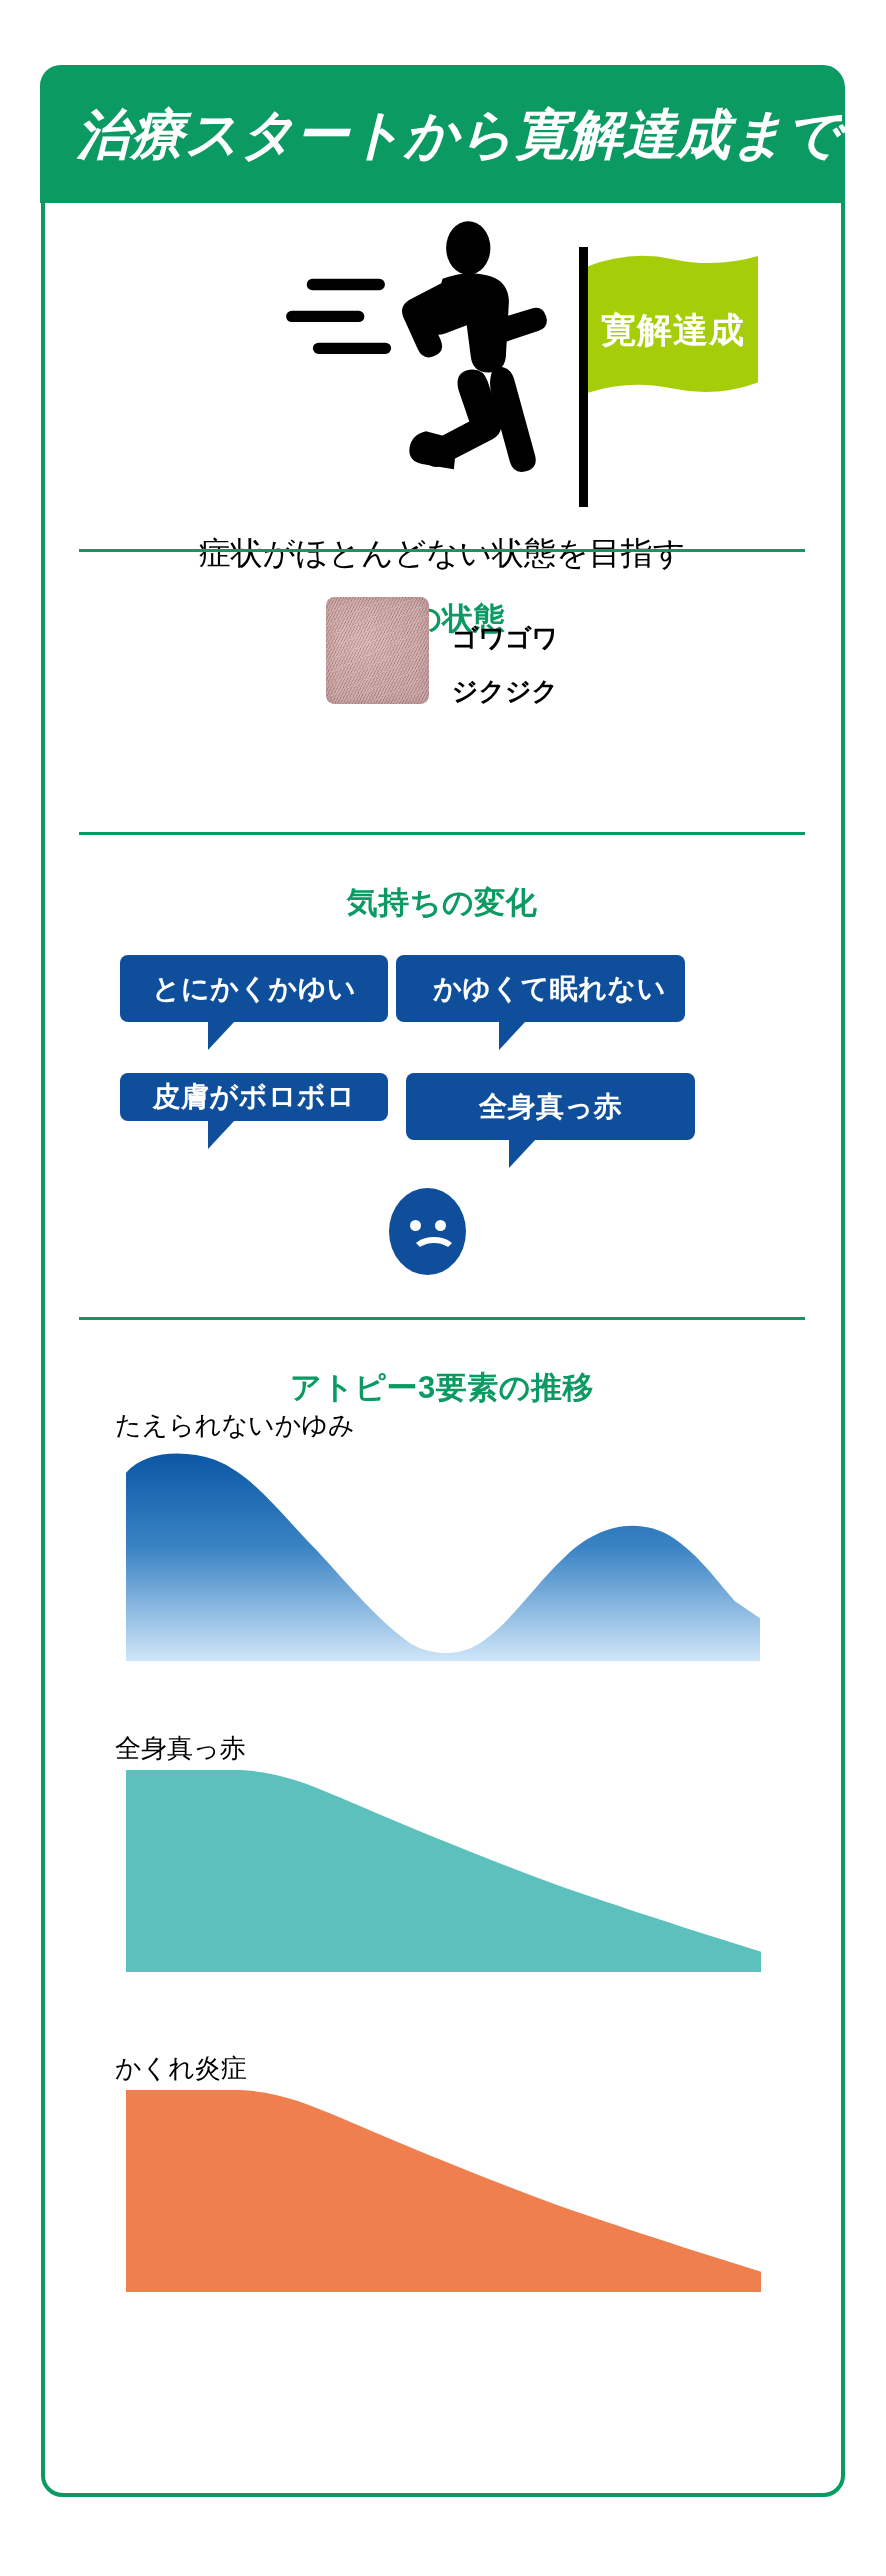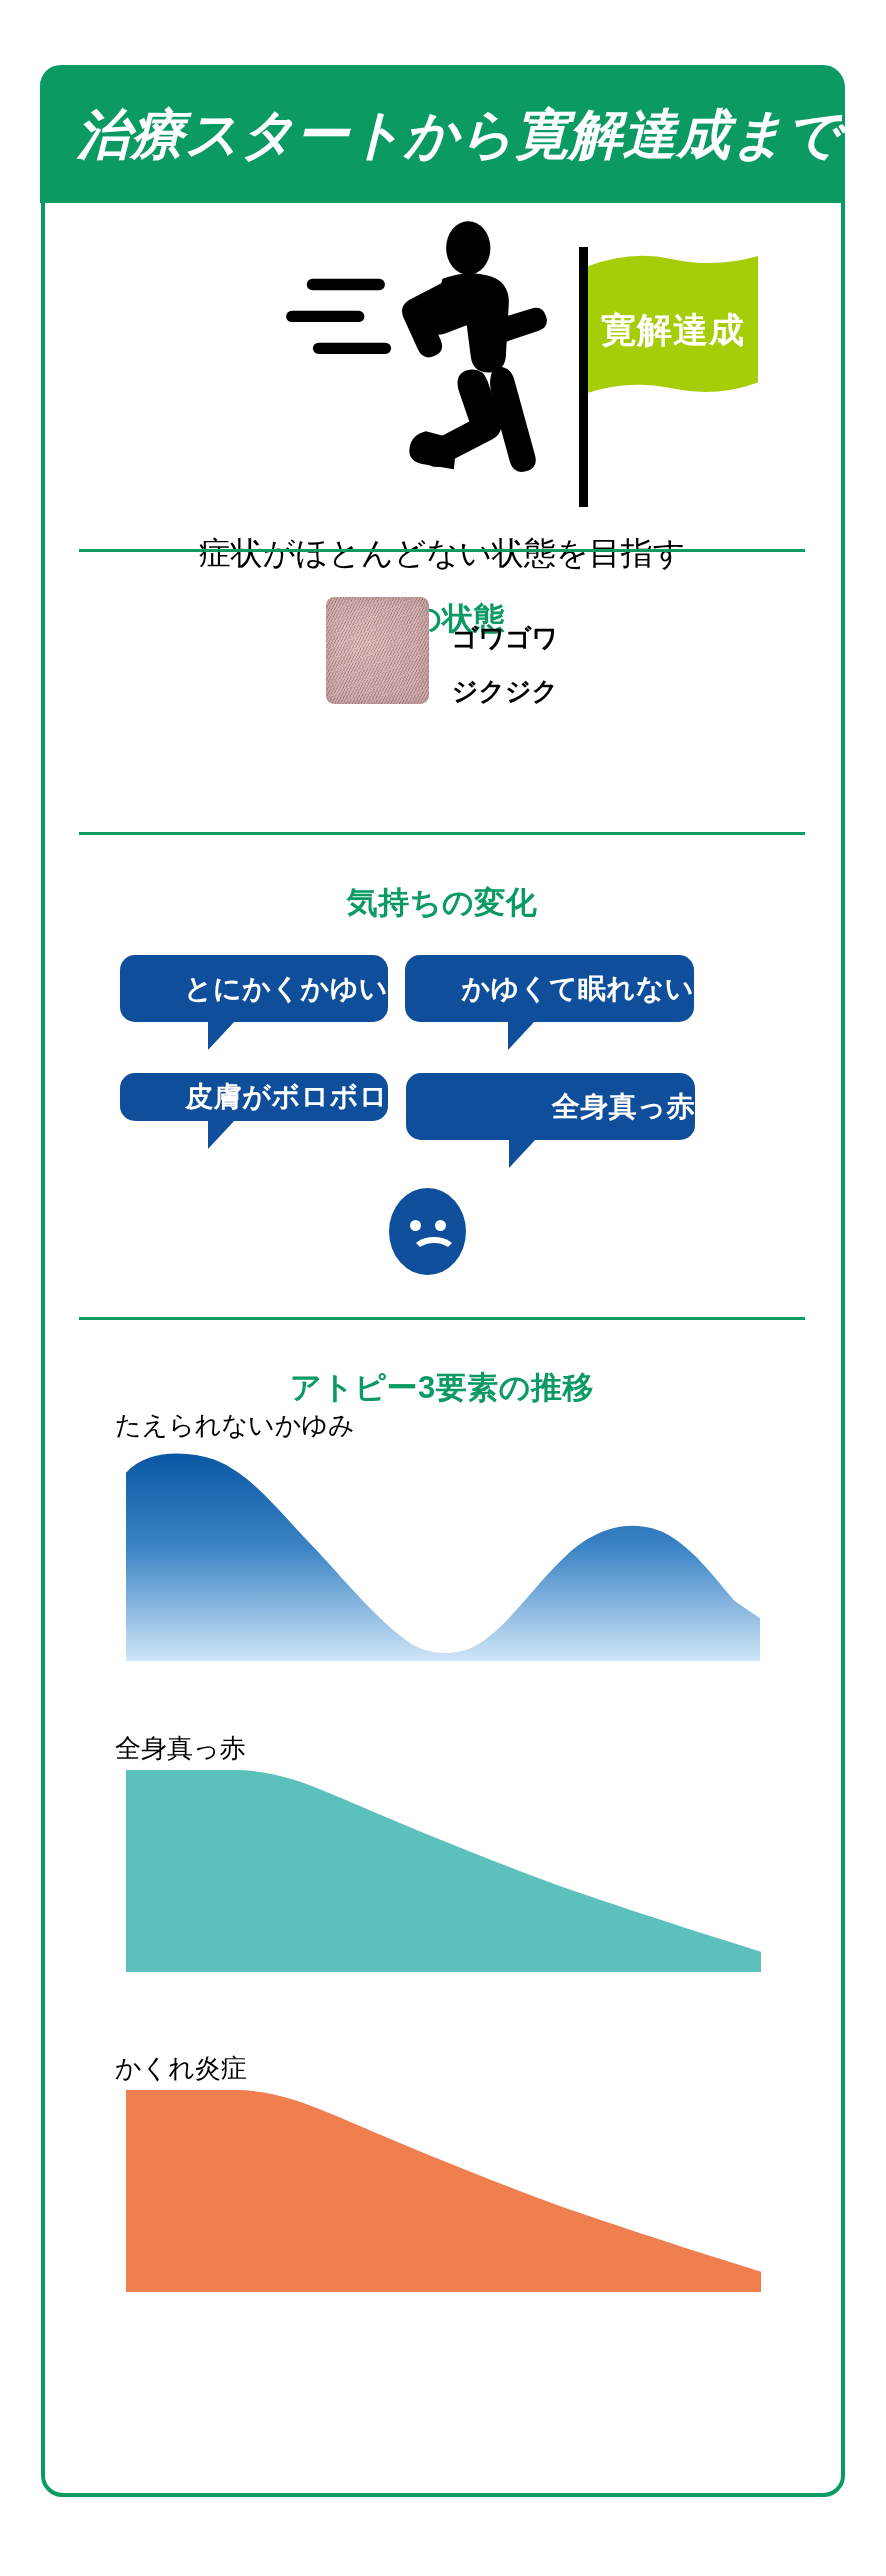--- a/index.html
+++ b/index.html
@@ -166,41 +166,41 @@
   .bubbles{
     position:absolute;
     left:0;
     top:885px;
     width:794px;
     height:319px;
   }
   .bubble{
     position:absolute;
     background:#0e4e9b;
-    border-radius:15px;
+    border-radius:8px;
     display:flex;
     align-items:center;
-    justify-content:flex-end;
+    justify-content:center;
     color:#ffffff;
     font-size:28px;
     font-weight:bold;
     letter-spacing:0.5px;
     line-height:1;
     box-sizing:border-box;
   }
   .bubble .tail{
     position:absolute;
     bottom:-28px;
     left:88px;
     width:0;height:0;
     border-left:27px solid #0e4e9b;
     border-bottom:29px solid transparent;
   }
   .b1{left:75px; top:0;   width:268px; height:67px;}
-  .b2{left:360px; top:0;   width:289px; height:67px;padding-left:18px;}
+  .b2{left:351px; top:0;   width:289px; height:67px;padding-left:18px;}
   .b3{left:75px; top:118px; width:268px; height:48px;}
   .b4{left:361px; top:118px; width:289px; height:67px;}
   .b2 .tail,.b4 .tail{left:103px;}
 
   .sadface{
     position:absolute;
     left:344px;
     top:233px;
     width:77px;
     height:87px;

